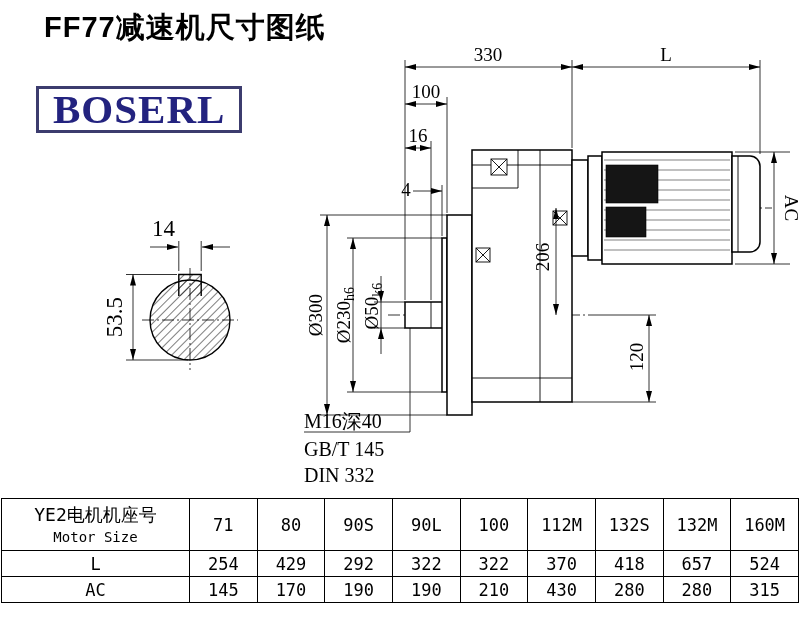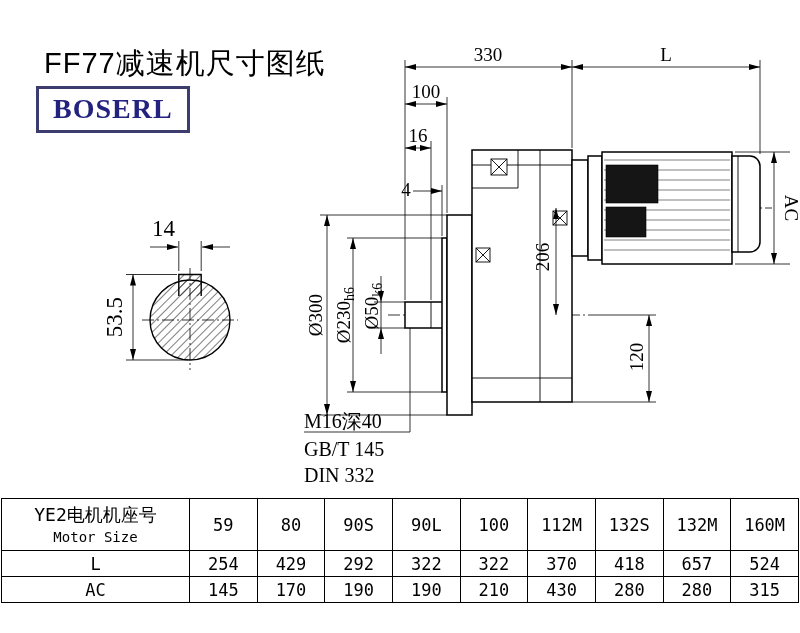--- a/index.html
+++ b/index.html
@@ -1,24 +1,24 @@
 <!DOCTYPE html>
 <html><head>
 <meta charset="utf-8">
 <style>
   * { margin:0; padding:0; box-sizing:border-box; }
   html,body { background:#ffffff; }
   body { width:800px; height:633px; font-family:"Liberation Sans", sans-serif; color:#000; }
   .canvas { position:relative; width:800px; height:633px; background:#fff; overflow:hidden; }
 
-  .title { position:absolute; left:44px; top:8px; font-size:29px; font-weight:normal;
-           letter-spacing:1px; font-family:"Liberation Sans", sans-serif;margin-top:36px; }
+  .title { position:absolute; left:44px; top:8px; font-size:29px; font-weight:bold;
+           letter-spacing:1px; font-family:"Liberation Sans", sans-serif; }
 
   .logo { position:absolute; left:36px; top:86px; border:3px solid #3c3c6e; color:#23237f;
-          font-family:"Liberation Serif", serif; font-weight:bold; font-size:28px;
+          font-family:"Liberation Serif", serif; font-weight:bold; font-size:41px;
           line-height:38px; padding:1px 14px 2px; letter-spacing:1px; background:#fff; }
 
   svg.drawing { position:absolute; left:0; top:0; }
   svg text { font-family:"Liberation Serif", serif; fill:#000; }
   .dt  { font-size:19px; }
   .dt2 { font-size:23px; }
   .nt  { font-size:20px; }
   .sub { font-size:14px; }
   .ol  { fill:#fff; stroke:#000; stroke-width:1.5; }
   .tn  { fill:none; stroke:#000; stroke-width:0.9; }
@@ -194,21 +194,21 @@
         <col>
         <col>
         <col>
     </colgroup>
     <tbody>
       <tr class="head">
         <th>
           <div class="head-cn">YE2电机机座号</div>
           <div class="head-en">Motor Size</div>
         </th>
-        <th>59</th>
+        <th>71</th>
         <th>80</th>
         <th>90S</th>
         <th>90L</th>
         <th>100</th>
         <th>112M</th>
         <th>132S</th>
         <th>132M</th>
         <th>160M</th>
       </tr>
       <tr>

